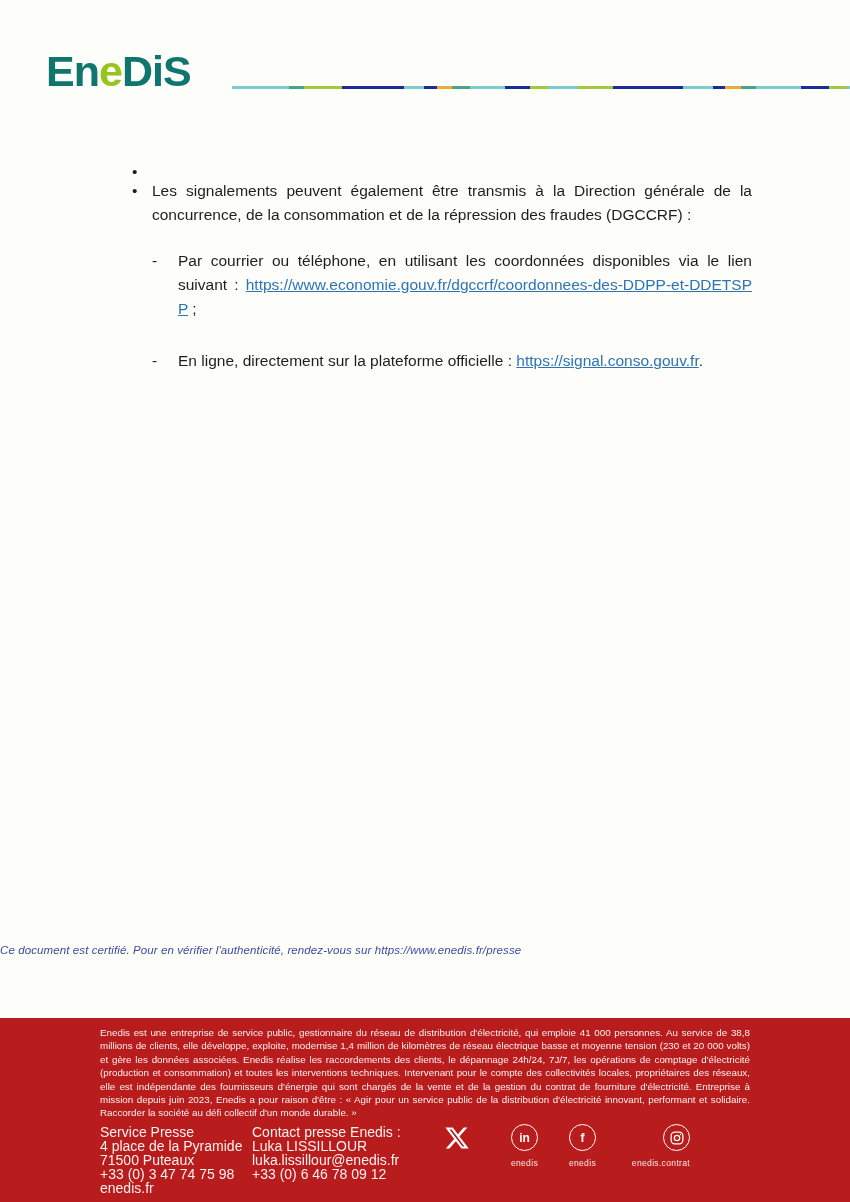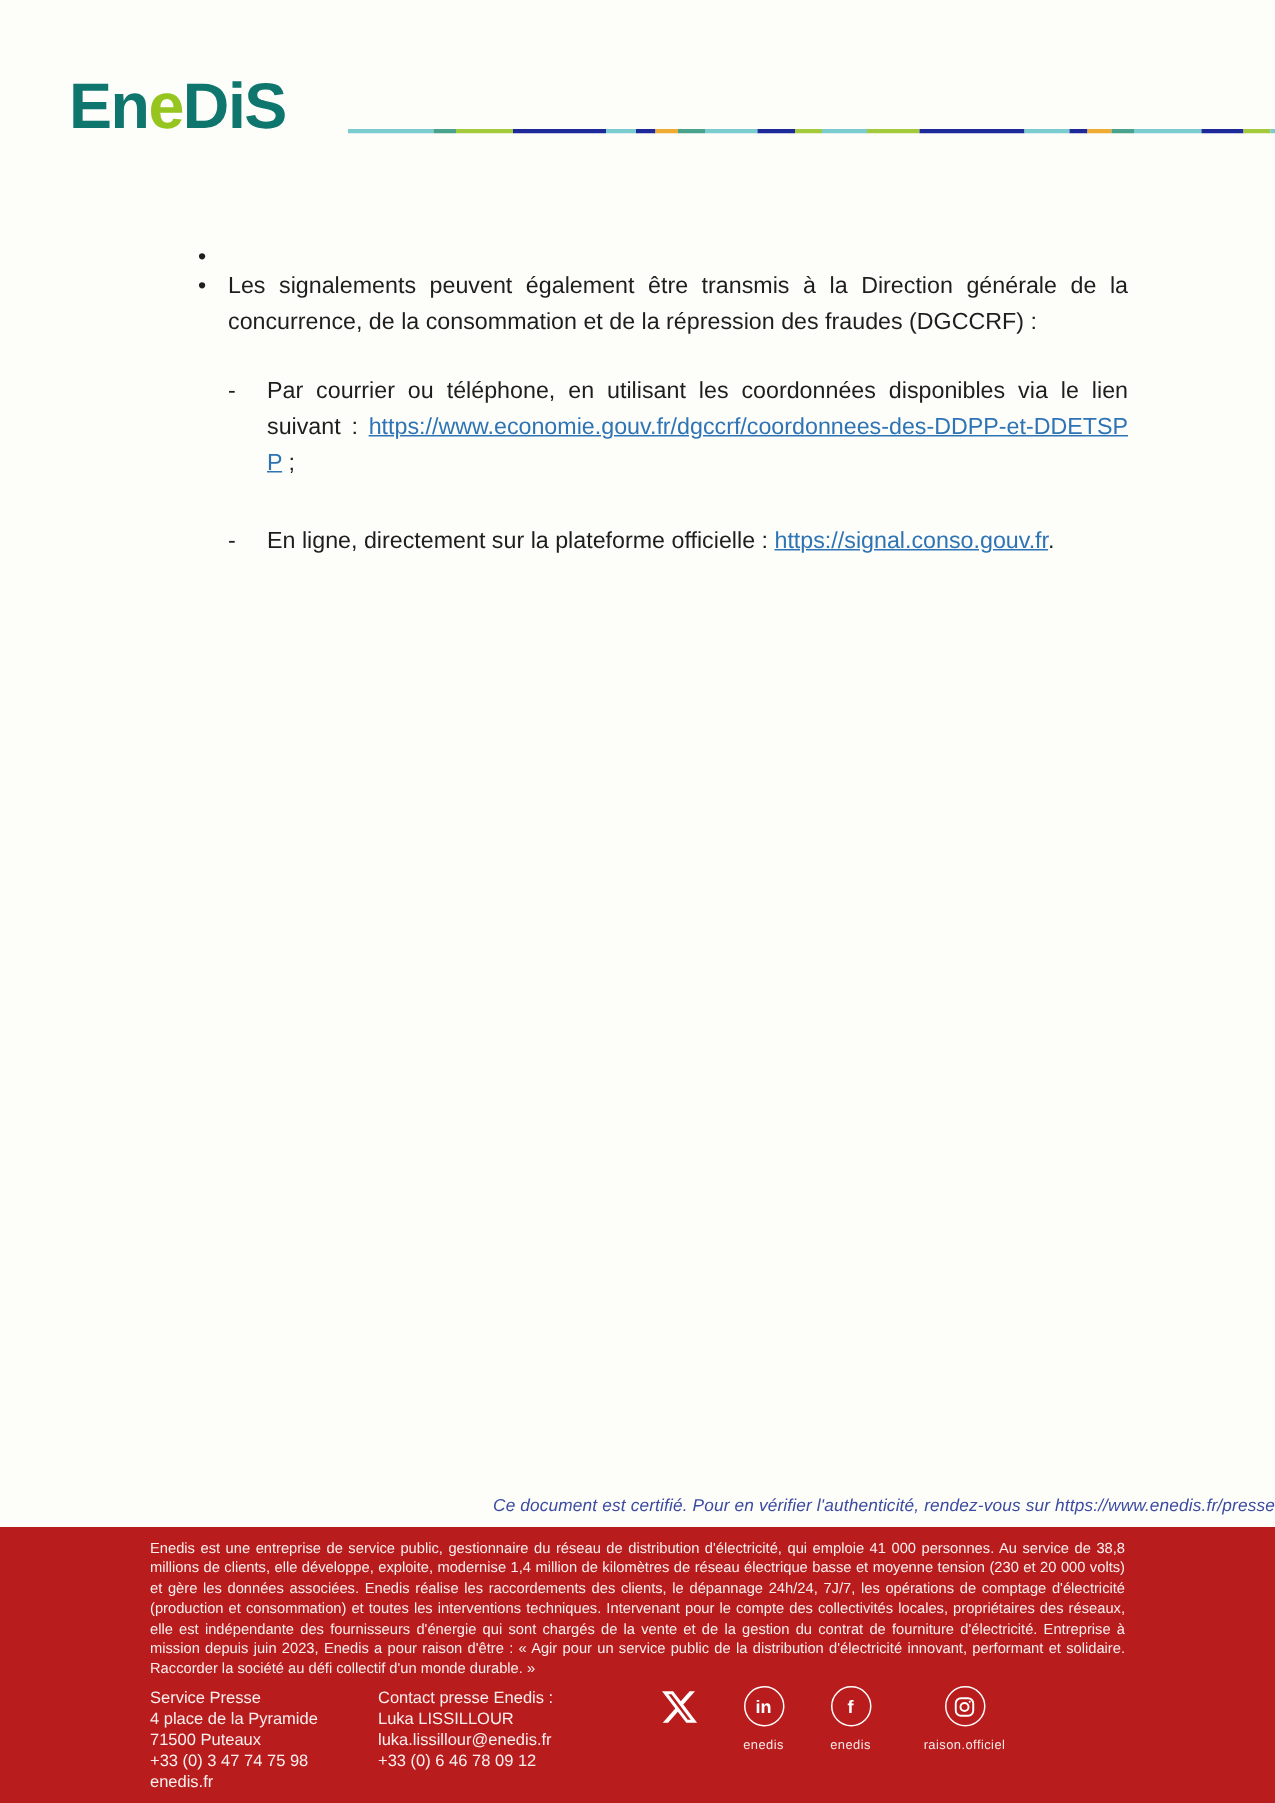--- a/index.html
+++ b/index.html
@@ -77,24 +77,24 @@
   a.doc-link, .doc-link {
     color: #2e74b5;
     text-decoration: underline;
     word-break: break-all;
     cursor: pointer;
   }
 
   
   .certification {
     position: absolute;
-    top: 998px;
+    top: 944px;
     left: 0;
     width: 850px;
-    text-align: right;
+    text-align: left;
     font-size: 11.5px;
     font-style: italic;
     color: #3c4ba0;
     letter-spacing: 0.1px;
   }
 
   
   .footer {
     position: absolute;
     left: 0;
@@ -110,38 +110,38 @@
     top: 8px;
     width: 650px;
     font-size: 9.8px;
     line-height: 13.4px;
     text-align: justify;
     color: rgba(255,255,255,0.93);
   }
   .footer-col {
     position: absolute;
     top: 107px;
-    font-size: 11px;
+    font-size: 14px;
     line-height: 14px;
     color: rgba(255,255,255,0.93);
   }
   .col-service { left: 100px; width: 145px; }
   .col-contact { left: 252px; width: 160px; }
 
   .social-row {
     position: absolute;
     left: 436px;
     top: 106px;
     display: flex;
     align-items: flex-start;
   }
   .social-item {
     display: flex;
     flex-direction: column;
-    align-items: center;
+    align-items: flex-end;
   }
   .social-x  { width: 34px; margin-right: 10px; }
   .social-li { width: 58px; }
   .social-fb { width: 58px; }
   .social-ig { width: 94px; }
   .icon-circle {
     width: 27px;
     height: 27px;
     border: 1.6px solid #ffffff;
     border-radius: 50%;
@@ -263,17 +263,17 @@
     </div>
 
     <div class="social-item social-ig">
       <div class="icon-circle">
         <svg width="14" height="14" viewBox="0 0 24 24" fill="none" stroke="#ffffff" stroke-width="2.2" xmlns="http://www.w3.org/2000/svg">
           <rect x="2" y="2" width="20" height="20" rx="6"></rect>
           <circle cx="12" cy="12" r="4.6"></circle>
           <circle cx="18" c="6" cy="6" r="1.2" fill="#ffffff" stroke="none"></circle>
         </svg>
       </div>
-      <div class="social-label">raison.officiel</div>
+      <div class="social-label">enedis.contrat</div>
     </div>
 
   </div>
 </div>
 
 </body></html>

